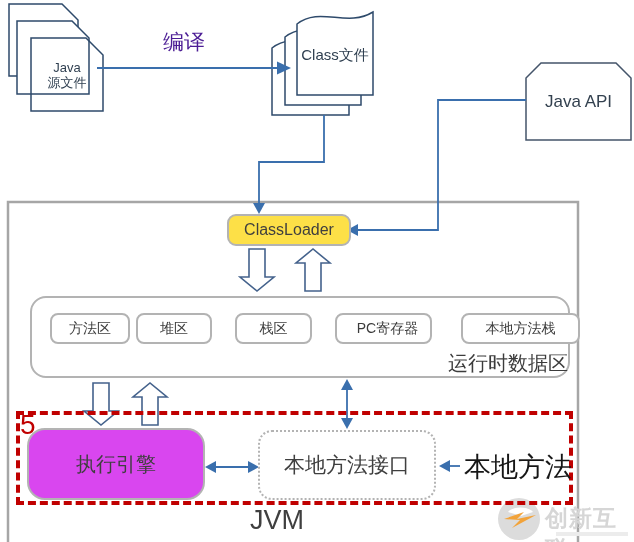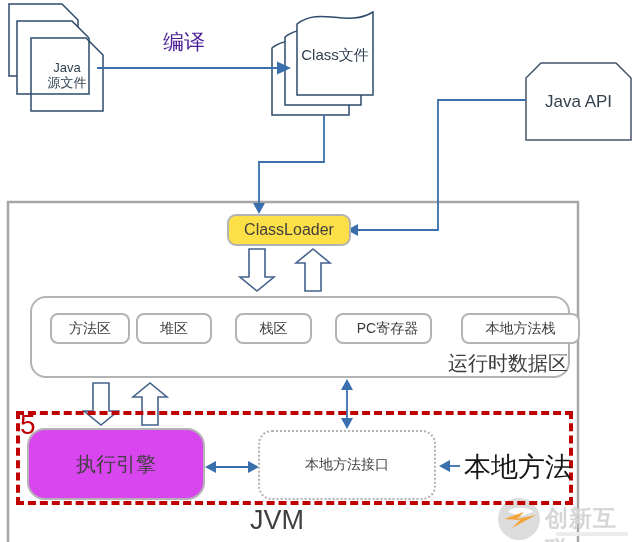--- a/index.html
+++ b/index.html
@@ -29,21 +29,21 @@
   }
   #red-marker{position:absolute;left:20px;top:409px;font-size:28px;color:#c00000;}
   #engine-box{
     position:absolute;left:27px;top:428px;width:178px;height:72px;
     border:2.5px solid #b3b3b3;border-radius:18px;background:#d946ef;
     display:flex;align-items:center;justify-content:center;font-size:20px;box-sizing:border-box;
   }
   #native-if-box{
     position:absolute;left:258px;top:430px;width:178px;height:70px;
     border:2px dotted #b3b3b3;border-radius:14px;background:#fff;
-    display:flex;align-items:center;justify-content:center;font-size:14px;box-sizing:border-box;
+    display:flex;align-items:center;justify-content:center;font-size:21px;box-sizing:border-box;
   }
   #native-method-label{position:absolute;left:464px;top:449px;font-size:27px;color:#161616;}
   #jvm-label{position:absolute;left:250px;top:505px;font-size:27px;color:#3f3f3f;}
   #classloader-box{
     position:absolute;left:227px;top:214px;width:124px;height:32px;
     border:2px solid #b3b3b3;border-radius:9px;background:#fde047;
     display:flex;align-items:center;justify-content:center;font-size:16px;box-sizing:border-box;
   }
   #java-source-label{
     position:absolute;left:30px;top:60px;width:74px;text-align:center;

